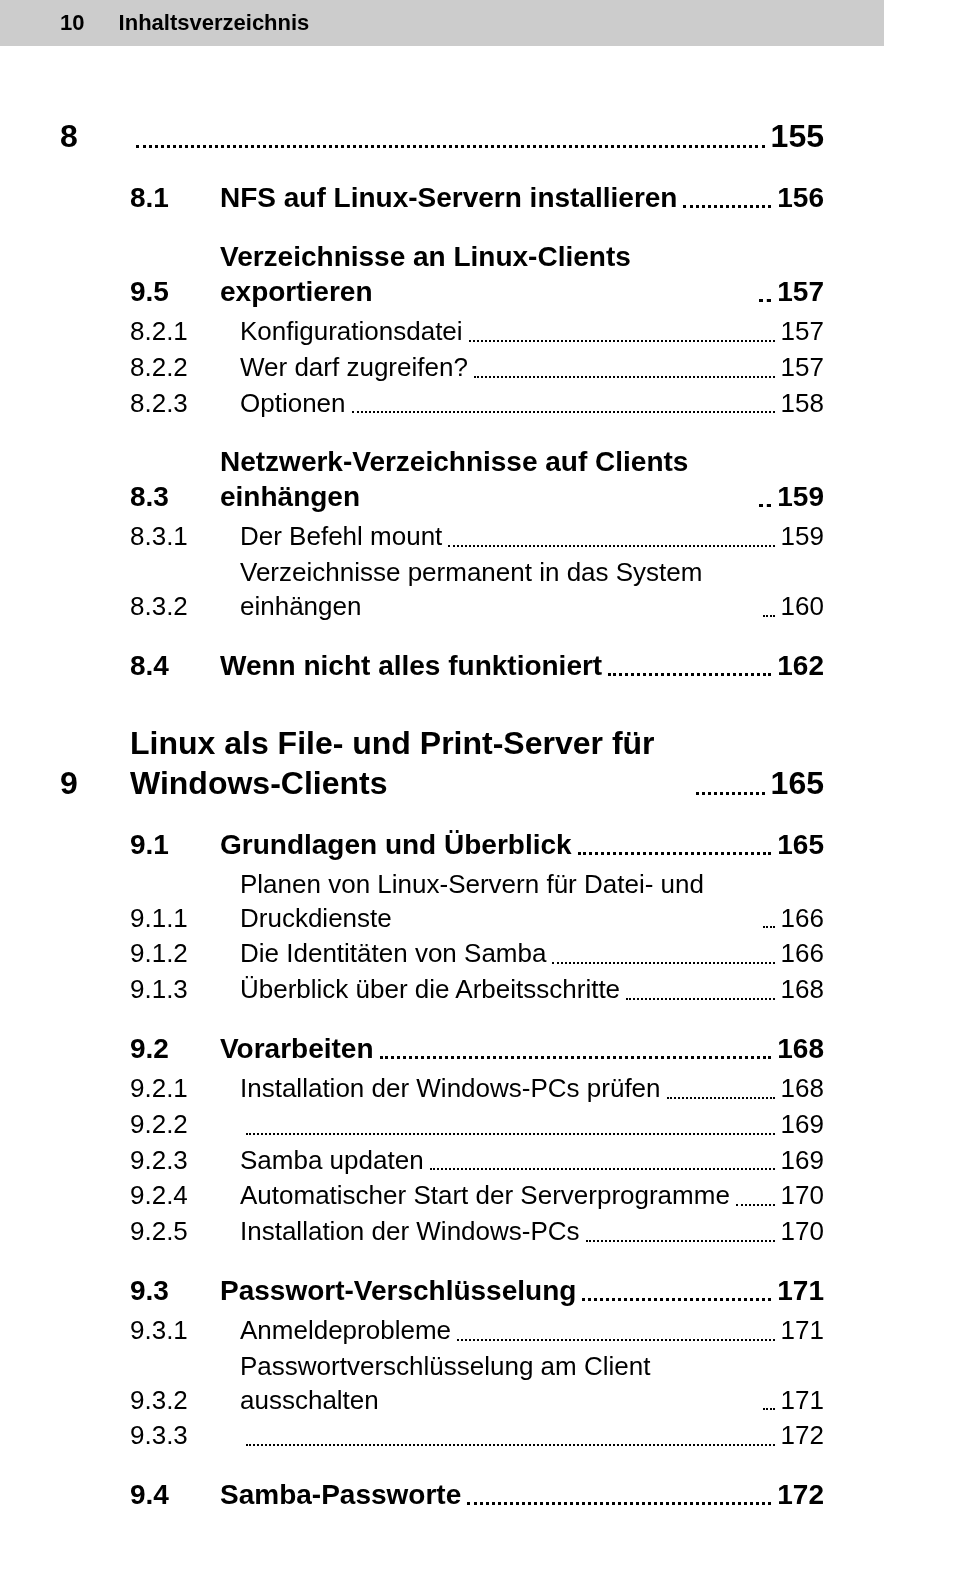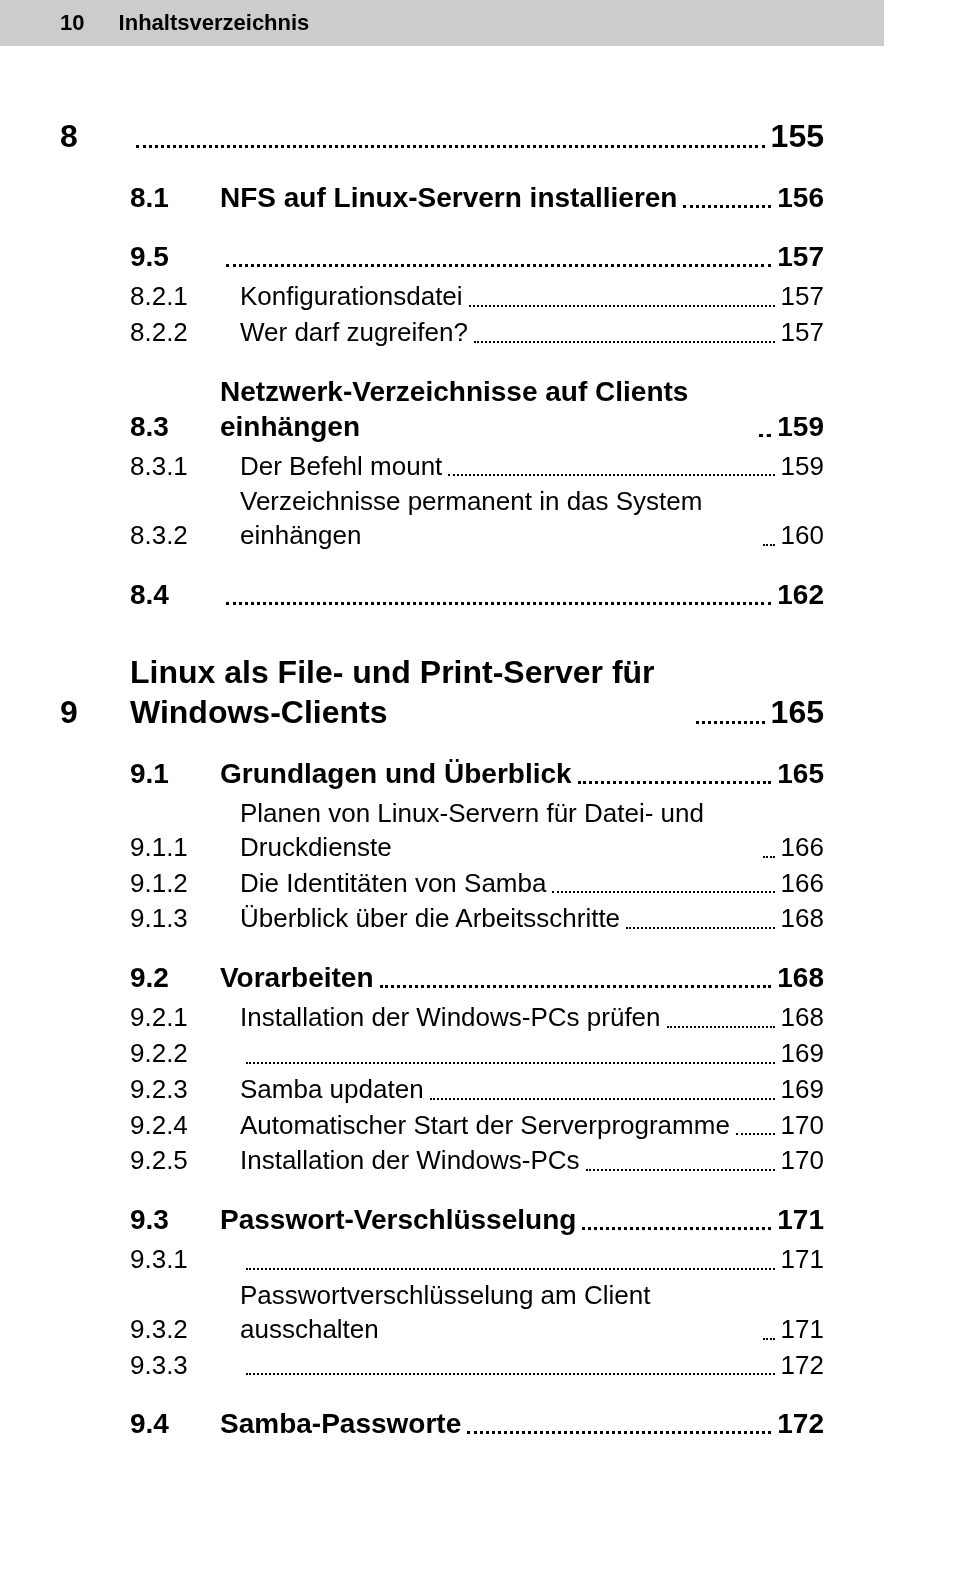--- a/index.html
+++ b/index.html
@@ -116,35 +116,42 @@
 
   <div class="toc-h2">
     <span class="num-2">8.1</span>
     <span class="title-wrap">NFS auf Linux-Servern installieren</span>
     <span class="dots"></span>
     <span class="page-no">156</span>
   </div>
 
   <div class="toc-h2">
     <span class="num-2">9.5</span>
+    <span class="title-wrap">Verzeichnisse an Linux-Clients exportieren</span>
     <span class="dots"></span>
     <span class="page-no">157</span>
   </div>
   <div class="toc-h3">
     <span class="num-3">8.2.1</span>
     <span class="title-wrap">Konfigurationsdatei</span>
     <span class="dots"></span>
     <span class="page-no">157</span>
   </div>
   <div class="toc-h3">
     <span class="num-3">8.2.2</span>
     <span class="title-wrap">Wer darf zugreifen?</span>
     <span class="dots"></span>
     <span class="page-no">157</span>
   </div>
+  <div class="toc-h3">
+    <span class="num-3">8.2.3</span>
+    <span class="title-wrap">Optionen</span>
+    <span class="dots"></span>
+    <span class="page-no">158</span>
+  </div>
 
   <div class="toc-h2">
     <span class="num-2">8.3</span>
     <span class="title-wrap">Netzwerk-Verzeichnisse auf Clients einhängen</span>
     <span class="dots"></span>
     <span class="page-no">159</span>
   </div>
   <div class="toc-h3">
     <span class="num-3">8.3.1</span>
     <span class="title-wrap">Der Befehl mount</span>
@@ -153,20 +160,21 @@
   </div>
   <div class="toc-h3">
     <span class="num-3">8.3.2</span>
     <span class="title-wrap">Verzeichnisse permanent in das System einhängen</span>
     <span class="dots"></span>
     <span class="page-no">160</span>
   </div>
 
   <div class="toc-h2">
     <span class="num-2">8.4</span>
+    <span class="title-wrap">Wenn nicht alles funktioniert</span>
     <span class="dots"></span>
     <span class="page-no">162</span>
   </div>
 
   <div class="toc-h1">
     <span class="num-1">9</span>
     <span class="title-wrap">Linux als File- und Print-Server für Windows-Clients</span>
     <span class="dots"></span>
     <span class="page-no">165</span>
   </div>
@@ -233,20 +241,21 @@
   </div>
 
   <div class="toc-h2">
     <span class="num-2">9.3</span>
     <span class="title-wrap">Passwort-Verschlüsselung</span>
     <span class="dots"></span>
     <span class="page-no">171</span>
   </div>
   <div class="toc-h3">
     <span class="num-3">9.3.1</span>
+    <span class="title-wrap">Anmeldeprobleme</span>
     <span class="dots"></span>
     <span class="page-no">171</span>
   </div>
   <div class="toc-h3">
     <span class="num-3">9.3.2</span>
     <span class="title-wrap">Passwortverschlüsselung am Client ausschalten</span>
     <span class="dots"></span>
     <span class="page-no">171</span>
   </div>
   <div class="toc-h3">

